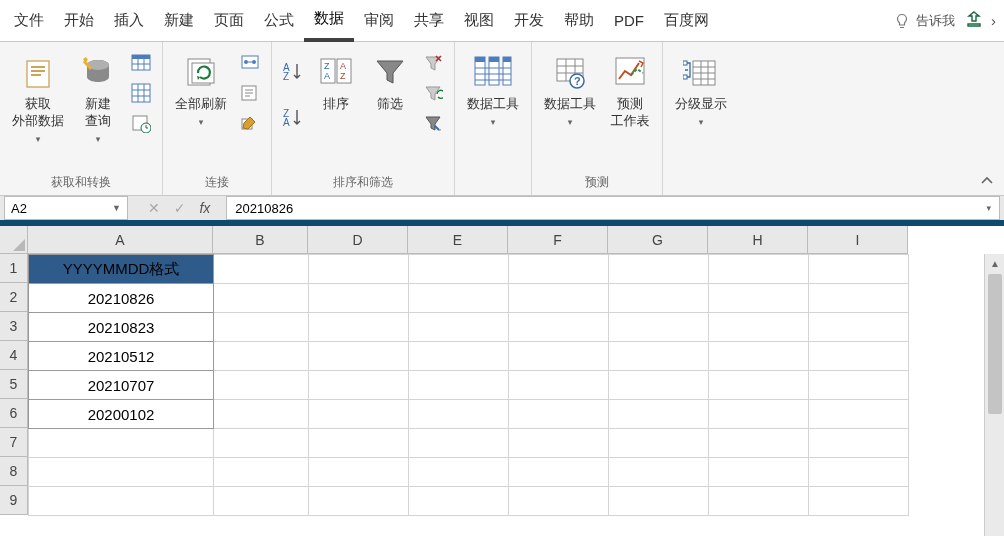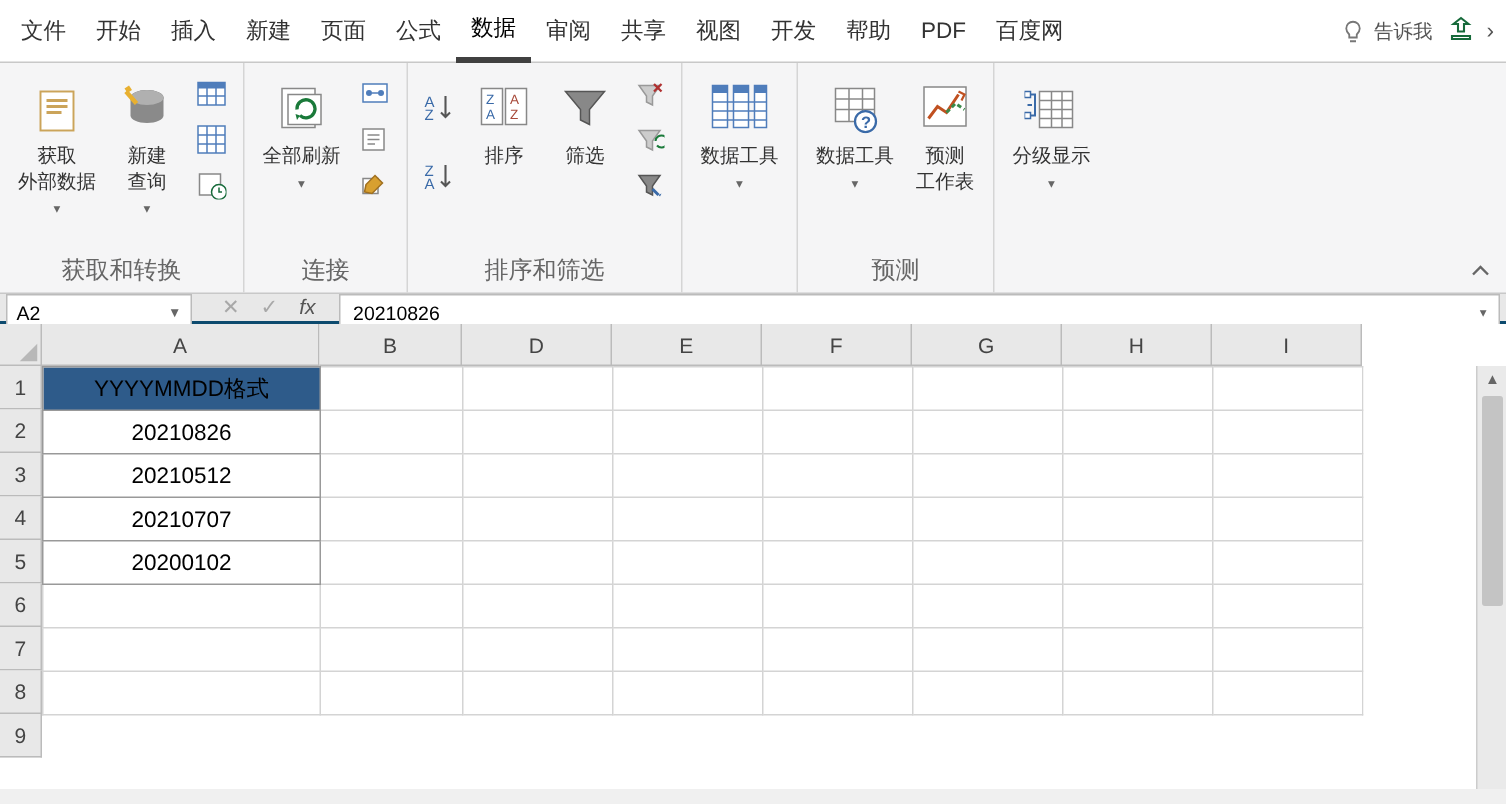--- a/index.html
+++ b/index.html
@@ -10,31 +10,31 @@
 .menubar .tab { padding: 10px 10px; color: #333; cursor: pointer; white-space: nowrap; font-size: 15px; }
 .menubar .tab.active { border-bottom: 5px solid #404040; color: #000; font-weight: 500; }
 .menubar .spacer { flex: 1; }
 .menubar .bulb { padding: 8px 6px; color: #555; display: flex; align-items: center; gap: 6px; }
 .menubar .share { padding: 6px 4px; color: #166a3a; }
 
 
 .ribbon { display: flex; background: #f5f5f6; border-bottom: 1px solid #c8c8c8; height: 154px; position: relative; }
 .group { display: flex; flex-direction: column; align-items: center; border-right: 1px solid #d5d5d5; padding: 4px 8px 2px; }
 .group-body { flex: 1; display: flex; align-items: flex-start; gap: 6px; padding-top: 4px; }
-.group-label { font-size: 16px; color: #666; padding: 4px 0 2px; text-align: left; }
+.group-label { font-size: 12px; color: #666; padding: 4px 0 2px; text-align: left; }
 .big-btn { display: flex; flex-direction: column; align-items: center; gap: 4px; padding: 2px 4px; cursor: pointer; }
 .big-btn .icon { width: 40px; height: 40px; display: flex; align-items: center; justify-content: center; }
 .big-btn .lbl { font-size: 13px; color: #333; text-align: center; line-height: 1.3; }
 .big-btn .caret { font-size: 9px; color: #666; }
 .mini-col { display: flex; flex-direction: column; gap: 4px; }
 .mini { width: 26px; height: 26px; display: flex; align-items: center; justify-content: center; cursor: pointer; }
 .ribbon-collapse { position: absolute; right: 10px; bottom: 4px; color: #666; cursor: pointer; font-size: 14px; }
 
 
-.formula-bar { display: flex; align-items: flex-start; background: #e8e8e8; border-bottom: 2px solid #0c4a6e; height: 20px; }
+.formula-bar { display: flex; align-items: center; background: #e8e8e8; border-bottom: 6px solid #0c4a6e; height: 30px; }
 .name-box { width: 124px; background: #fff; border: 1px solid #bbb; height: 24px; display: flex; align-items: center; padding: 0 6px; margin: 0 4px; justify-content: space-between; }
 .name-box .dd { color: #666; font-size: 9px; }
 .fx-controls { display: flex; align-items: center; gap: 14px; padding: 0 16px; color: #a8a8a8; font-size: 14px; }
 .fx-controls .fx { font-style: italic; color: #555; }
 .formula-input { flex: 1; background: #fff; border: 1px solid #bbb; height: 24px; padding: 0 8px; display: flex; align-items: center; margin-right: 4px; justify-content: space-between; }
 .formula-input .dd { color: #666; font-size: 9px; }
 
 
 .grid-wrap { display: flex; height: 310px; background: #fff; position: relative; }
 .grid-corner { width: 28px; height: 28px; background: #e8e8e8; border-right: 1px solid #bbb; border-bottom: 1px solid #bbb; display: flex; align-items: flex-end; justify-content: flex-end; }
@@ -410,20 +410,30 @@
                 <td class="colA data-cell">20210826</td>
                 <td class="colB"></td>
                 <td class="colD"></td>
                 <td class="colE"></td>
                 <td class="colF"></td>
                 <td class="colG"></td>
                 <td class="colH"></td>
                 <td class="colI"></td>
               </tr>
           <tr>
+                <td class="colA data-cell">20210823</td>
+                <td class="colB"></td>
+                <td class="colD"></td>
+                <td class="colE"></td>
+                <td class="colF"></td>
+                <td class="colG"></td>
+                <td class="colH"></td>
+                <td class="colI"></td>
+              </tr>
+          <tr>
                 <td class="colA data-cell">20210512</td>
                 <td class="colB"></td>
                 <td class="colD"></td>
                 <td class="colE"></td>
                 <td class="colF"></td>
                 <td class="colG"></td>
                 <td class="colH"></td>
                 <td class="colI"></td>
               </tr>
           <tr>

